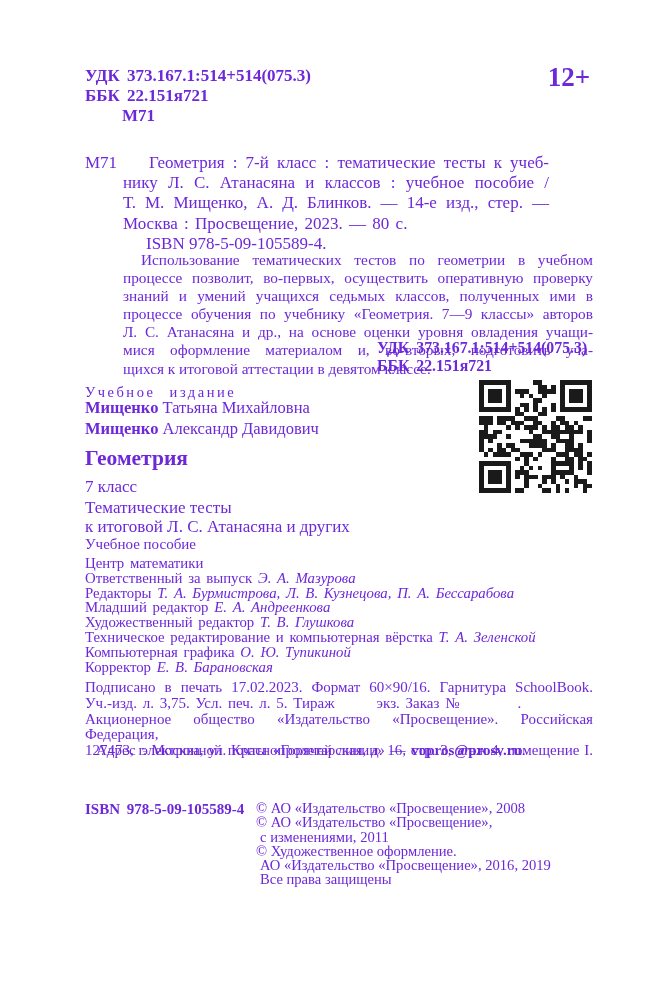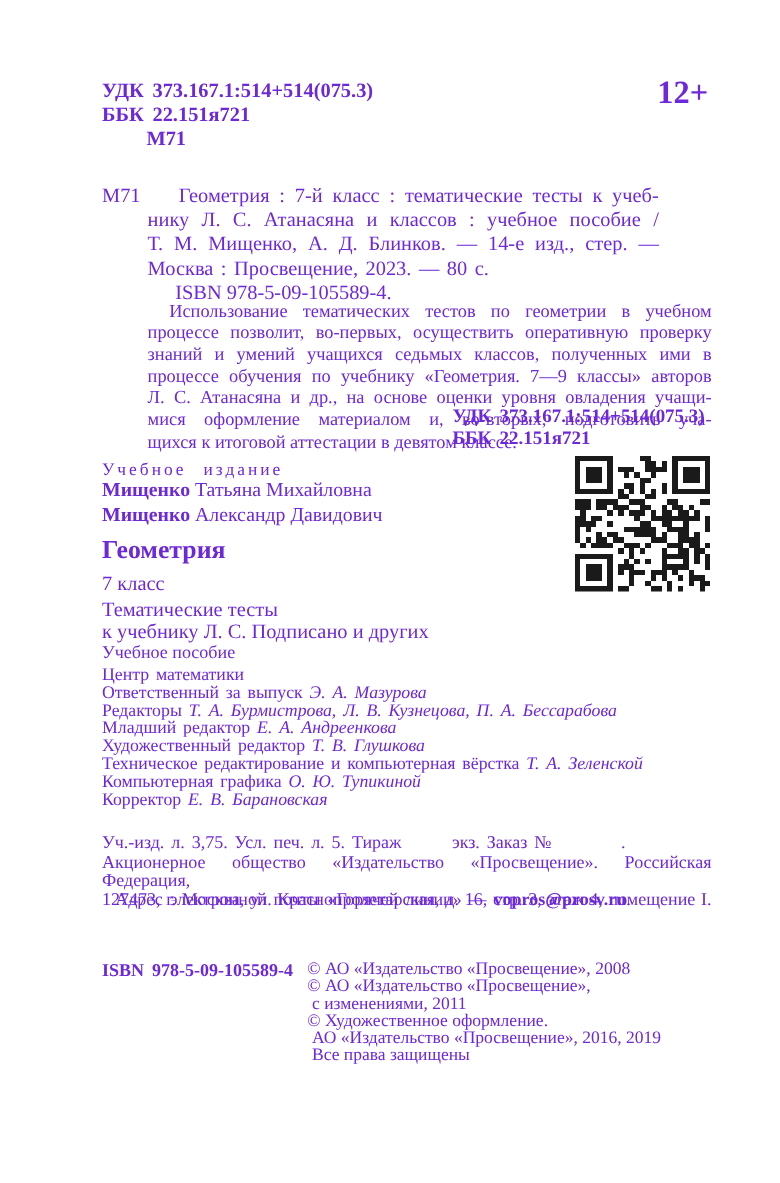--- a/index.html
+++ b/index.html
@@ -105,35 +105,36 @@
 
   <div class="abs" id="authors">
       <div><span class="b">Мищенко</span> Татьяна Михайловна</div>
       <div><span class="b">Мищенко</span> Александр Давидович</div>
     </div>
 
   <div class="abs" id="book-title">Геометрия</div>
   <div class="abs" id="sub-grade">7 класс</div>
   <div class="abs" id="sub-group">
     <div>Тематические тесты</div>
-    <div>к учебнику Л. С. Подписано и других</div>
+    <div>к итоговой Л. С. Атанасяна и других</div>
   </div>
   <div class="abs" id="edition-note">Учебное пособие</div>
 
   <div class="abs" id="credits">
       <div>Центр математики</div>
       <div>Ответственный за выпуск <i>Э. А. Мазурова</i></div>
       <div>Редакторы <i>Т. А. Бурмистрова, Л. В. Кузнецова, П. А. Бессарабова</i></div>
       <div>Младший редактор <i>Е. А. Андреенкова</i></div>
       <div>Художественный редактор <i>Т. В. Глушкова</i></div>
       <div>Техническое редактирование и компьютерная вёрстка <i>Т. А. Зеленской</i></div>
       <div>Компьютерная графика <i>О. Ю. Тупикиной</i></div>
       <div>Корректор <i>Е. В. Барановская</i></div>
     </div>
 
+  <div class="abs jl" id="imprint-line1">Подписано в печать 17.02.2023. Формат 60×90/16. Гарнитура SchoolBook.</div>
   <div class="abs" id="imprint-line2">
     <span>Уч.-изд. л. 3,75. Усл. печ. л. 5. Тираж</span><span class="spacer1"></span><span>экз. Заказ №</span><span class="spacer2"></span><span>.</span>
   </div>
 
   <div class="abs" id="publisher">
       <div class="jl">Акционерное общество «Издательство «Просвещение». Российская Федерация,</div>
       <div>127473, г. Москва, ул. Краснопролетарская, д. 16, стр. 3, этаж 4, помещение I.</div>
     </div>
 
   <div class="abs" id="email-line">

